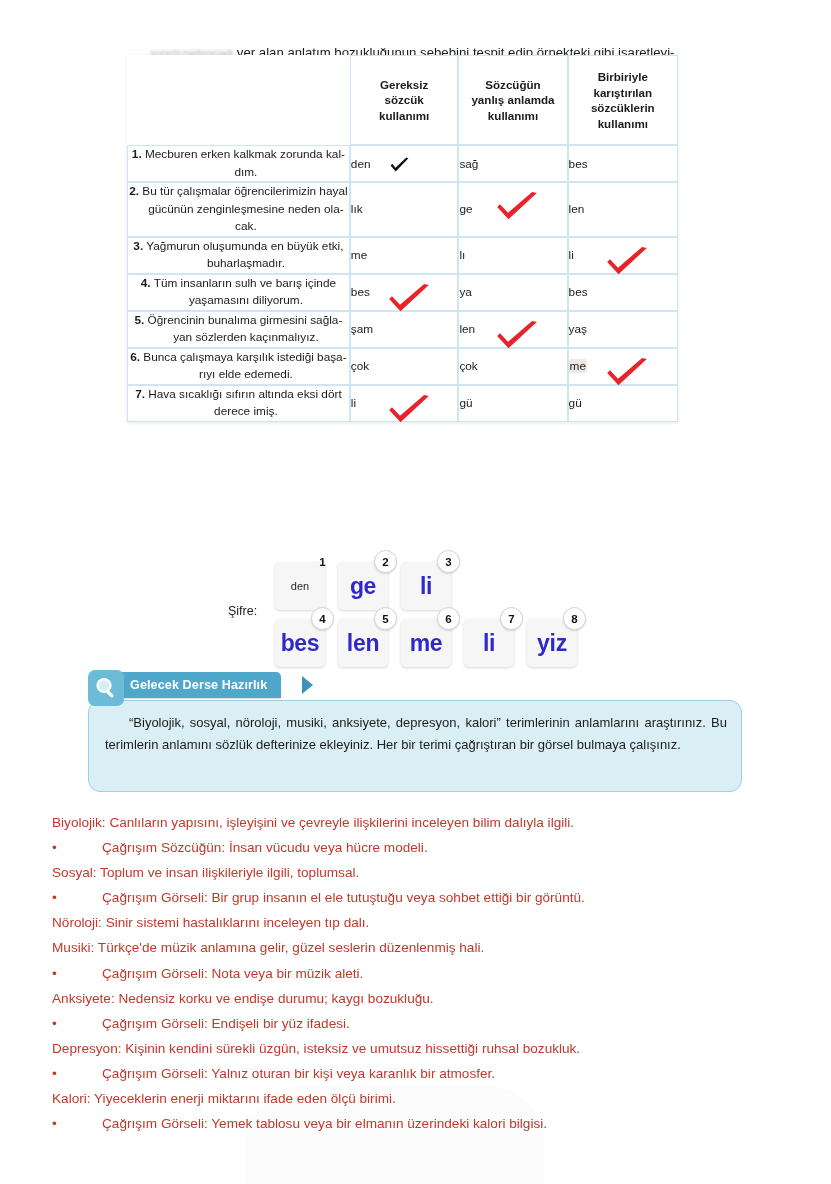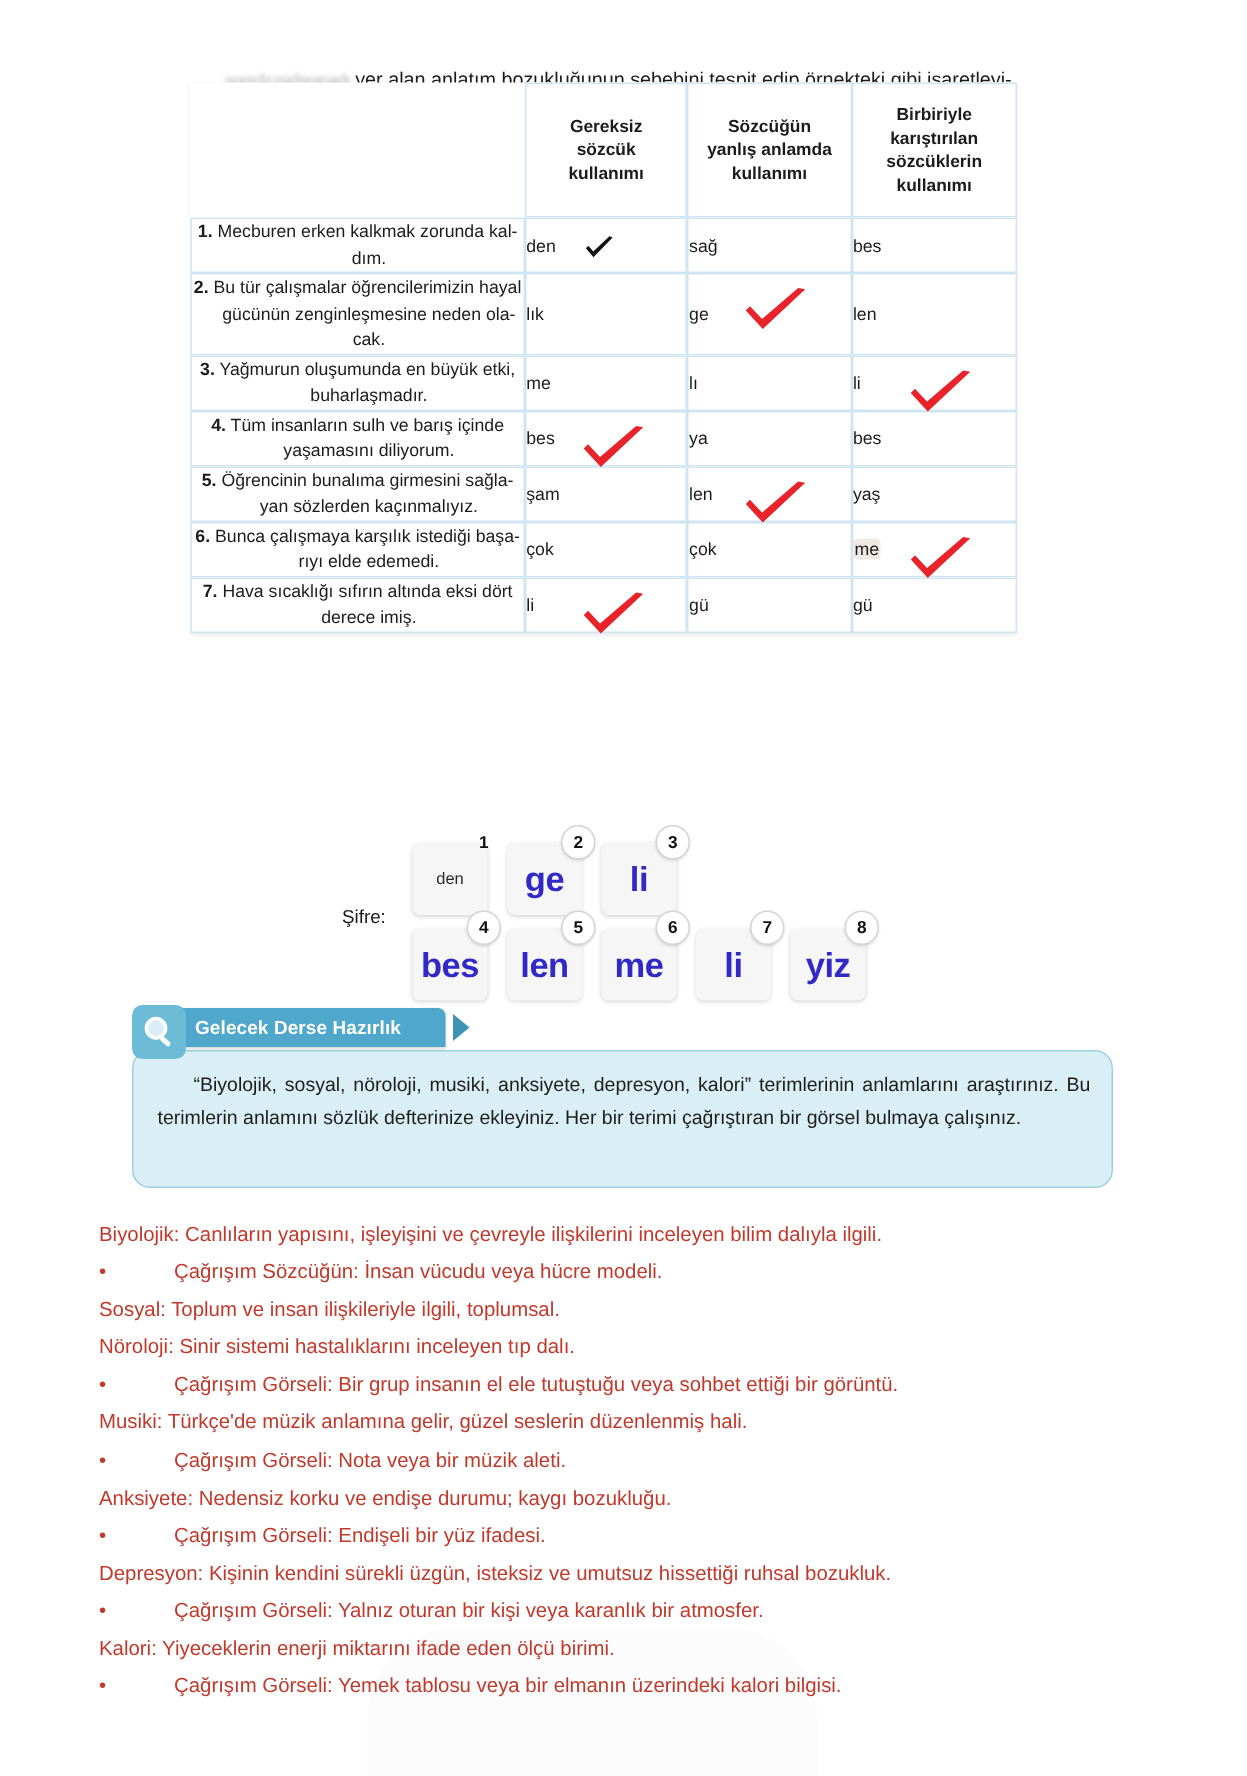--- a/index.html
+++ b/index.html
@@ -209,21 +209,21 @@
     text-align: justify;
     z-index: 4;
   }
   .prep-text .indent { display: inline-block; width: 24px; }
 
   .prep-tab {
     position: absolute;
     left: 112px;
     top: 672px;
     height: 26px;
-    padding: 0 30px 0 18px;
+    padding: 0 14px 0 18px;
     background: #4fa8cc;
     border-radius: 5px 5px 0 0;
     display: flex;
     align-items: center;
     z-index: 5;
     box-shadow: 0 1px 2px rgba(0,0,0,0.15);
   }
   .prep-tab .tab-label {
     font-size: 12.6px;
     font-weight: bold;
@@ -259,21 +259,20 @@
   
   .answers {
     position: absolute;
     left: 52px;
     top: 810px;
     width: 700px;
     z-index: 3;
     color: #c0392b;
     font-size: 13.6px;
     line-height: 25.1px;
-    margin-left: 14px;
   }
   .answers .a-line { white-space: nowrap; }
   .answers .bullet-line .dot { display:inline-block; width: 8px; }
   .answers .bullet-line .gap { display:inline-block; width: 42px; }
 </style>
 </head>
 <body>
 
 <div class="page-wash"></div>
 
@@ -439,22 +438,22 @@
 <div class="prep-text">
   <span class="indent"></span><span>“Biyolojik, sosyal, nöroloji, musiki, anksiyete, depresyon, kalori” terimlerinin anlamlarını</span>
   <span>araştırınız. Bu terimlerin anlamını sözlük defterinize ekleyiniz. Her bir terimi çağrıştıran bir görsel</span>
   <span>bulmaya çalışınız.</span>
 </div>
 
 <div class="answers" id="answers-block">
     <div class="a-line"><span>Biyolojik: Canlıların yapısını, işleyişini ve çevreyle ilişkilerini inceleyen bilim dalıyla ilgili.</span></div>
     <div class="a-line bullet-line"><span class="dot">•</span><span class="gap"></span><span>Çağrışım Sözcüğün: İnsan vücudu veya hücre modeli.</span></div>
     <div class="a-line"><span>Sosyal: Toplum ve insan ilişkileriyle ilgili, toplumsal.</span></div>
+    <div class="a-line bullet-line"><span class="dot">•</span><span class="gap"></span><span>Çağrışım Görseli: Bir grup insanın el ele tutuştuğu veya sohbet ettiği bir görüntü.</span></div>
     <div class="a-line"><span>Nöroloji: Sinir sistemi hastalıklarını inceleyen tıp dalı.</span></div>
-    <div class="a-line bullet-line"><span class="dot">•</span><span class="gap"></span><span>Çağrışım Görseli: Bir grup insanın el ele tutuştuğu veya sohbet ettiği bir görüntü.</span></div>
     <div class="a-line"><span>Musiki: Türkçe'de müzik anlamına gelir, güzel seslerin düzenlenmiş hali.</span></div>
     <div class="a-line bullet-line"><span class="dot">•</span><span class="gap"></span><span>Çağrışım Görseli: Nota veya bir müzik aleti.</span></div>
     <div class="a-line"><span>Anksiyete: Nedensiz korku ve endişe durumu; kaygı bozukluğu.</span></div>
     <div class="a-line bullet-line"><span class="dot">•</span><span class="gap"></span><span>Çağrışım Görseli: Endişeli bir yüz ifadesi.</span></div>
     <div class="a-line"><span>Depresyon: Kişinin kendini sürekli üzgün, isteksiz ve umutsuz hissettiği ruhsal bozukluk.</span></div>
     <div class="a-line bullet-line"><span class="dot">•</span><span class="gap"></span><span>Çağrışım Görseli: Yalnız oturan bir kişi veya karanlık bir atmosfer.</span></div>
     <div class="a-line"><span>Kalori: Yiyeceklerin enerji miktarını ifade eden ölçü birimi.</span></div>
     <div class="a-line bullet-line"><span class="dot">•</span><span class="gap"></span><span>Çağrışım Görseli: Yemek tablosu veya bir elmanın üzerindeki kalori bilgisi.</span></div>
   </div>
 

